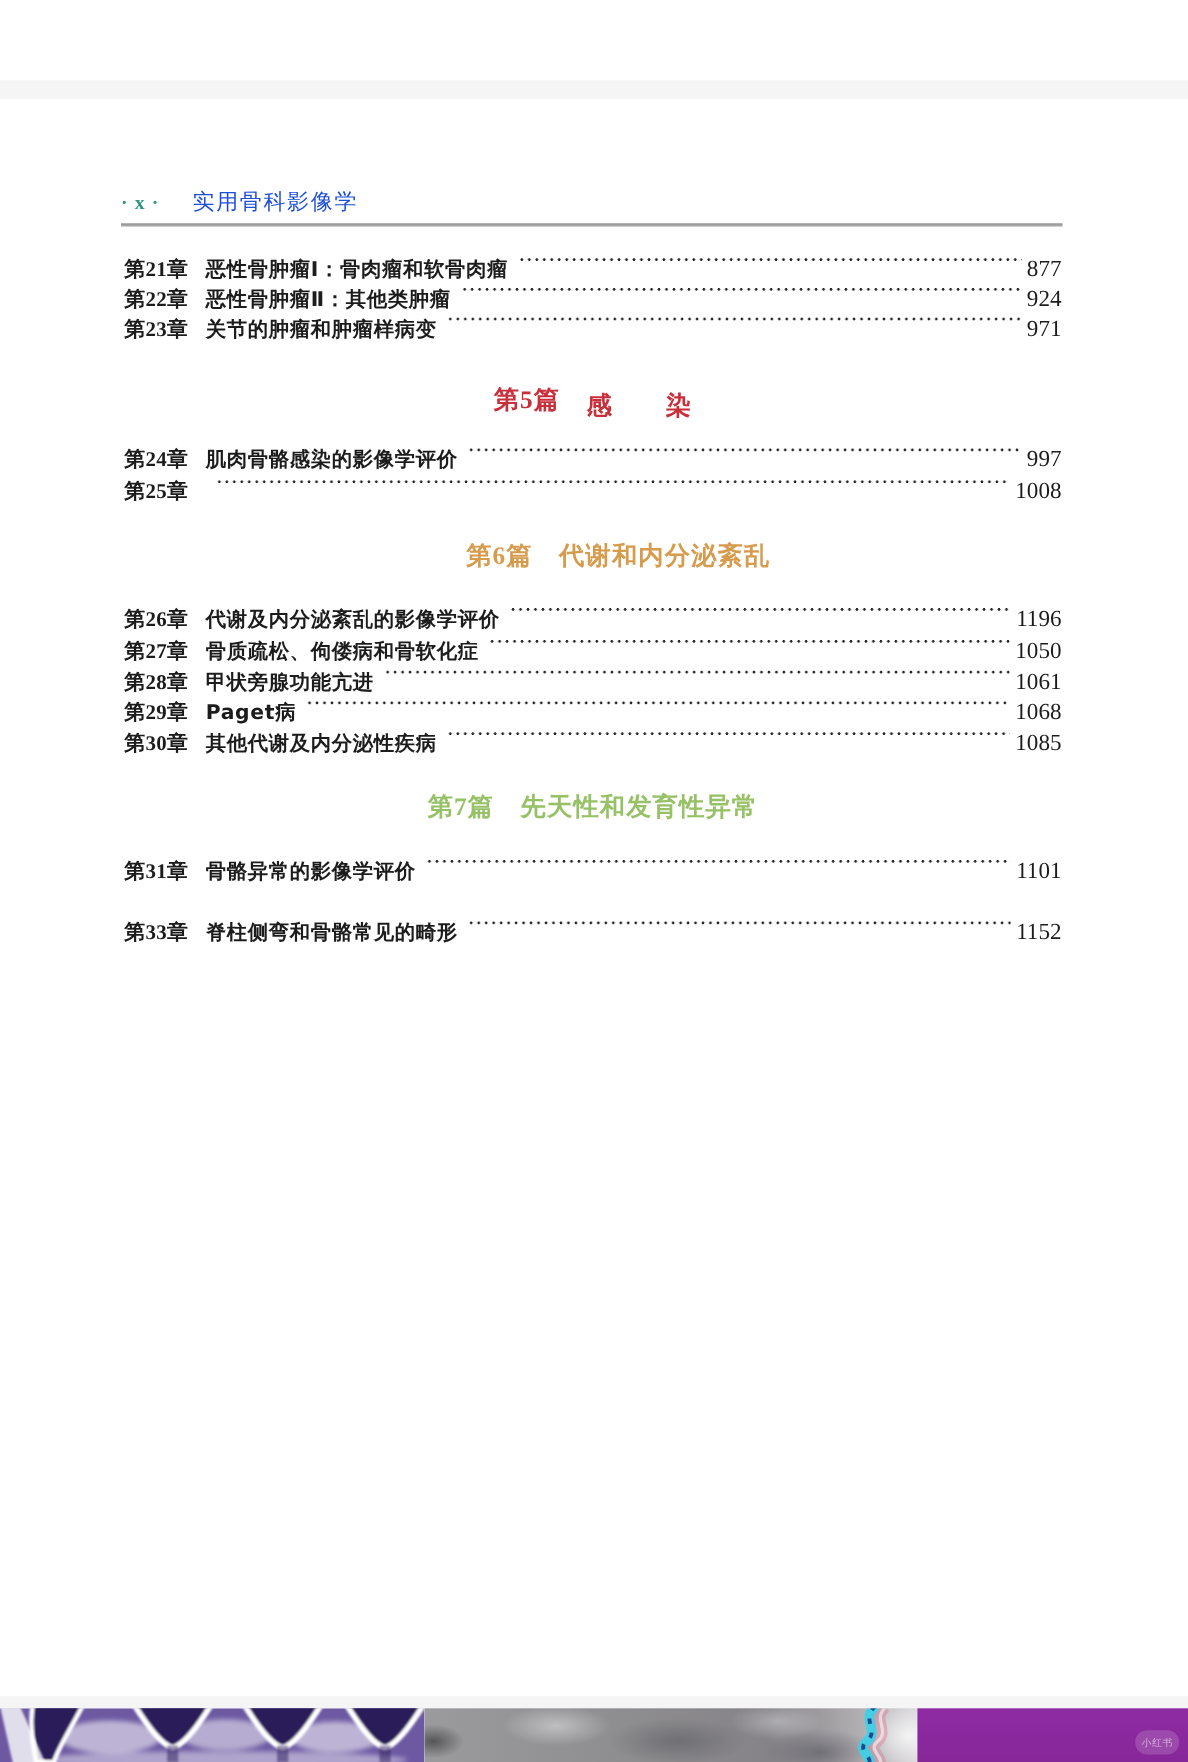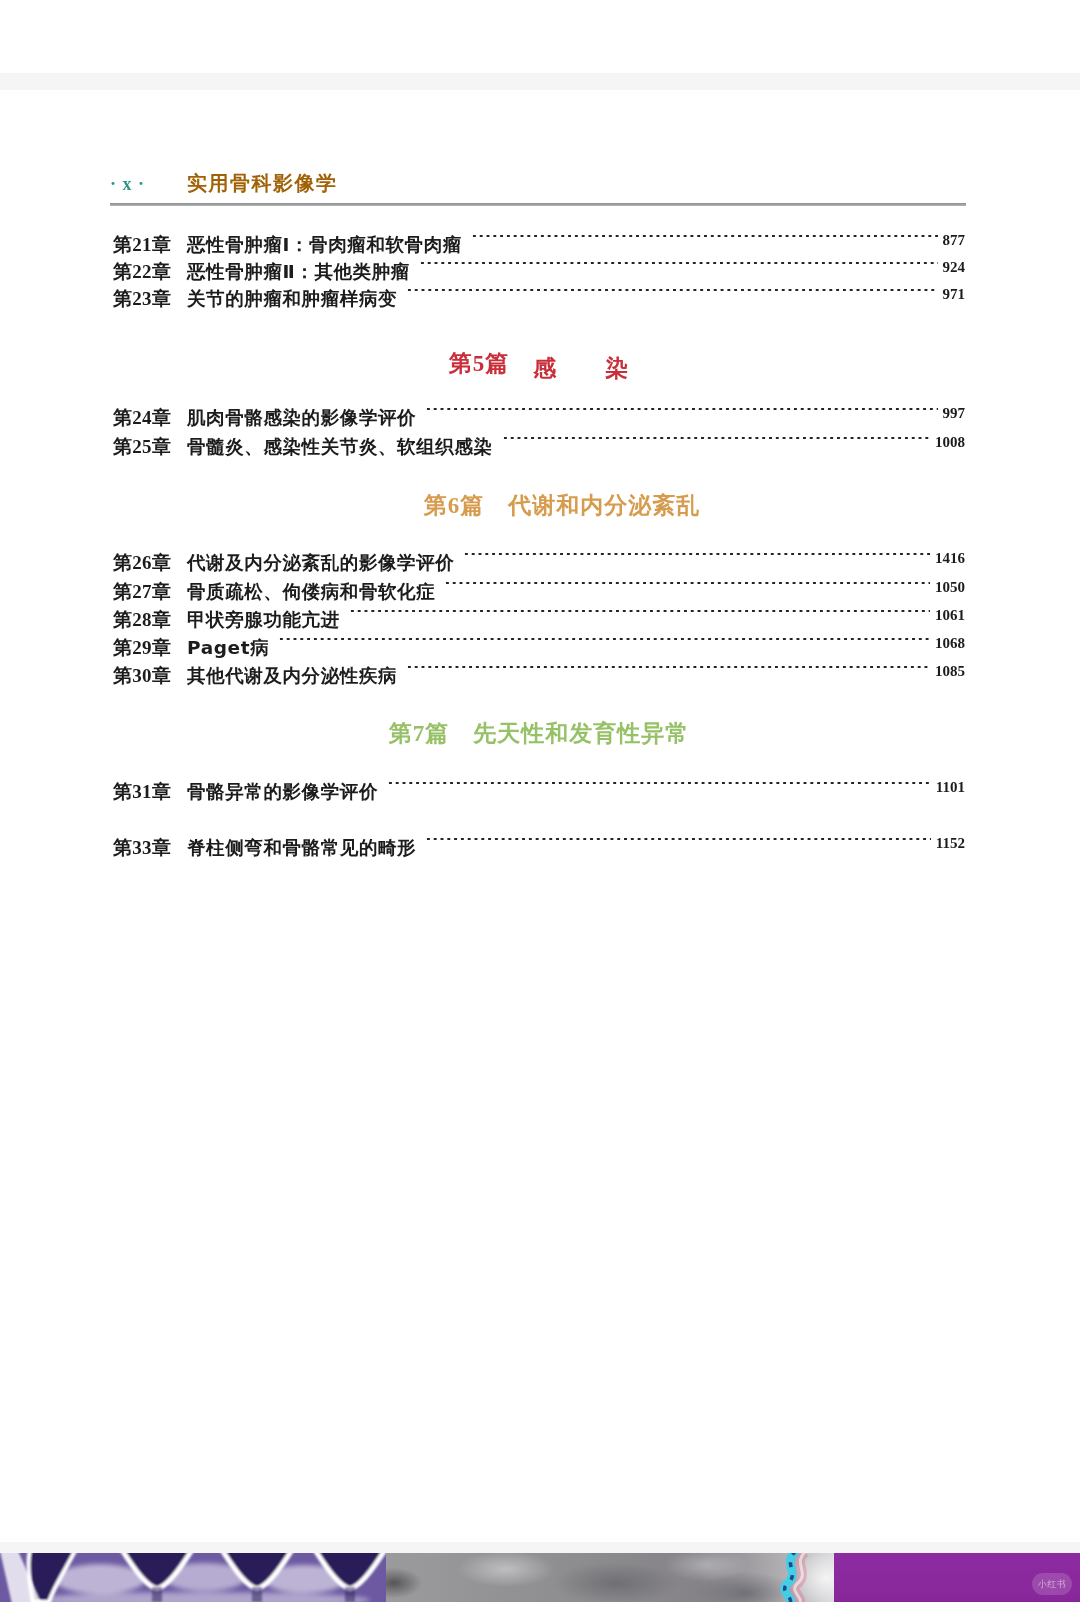--- a/index.html
+++ b/index.html
@@ -6,33 +6,33 @@
   .page{position:relative;width:1080px;height:1602px;background:#ffffff;overflow:hidden;
         font-family:"DejaVu Sans","Liberation Sans",sans-serif;}
   .band{position:absolute;left:0;width:1080px;background:#f5f5f6;}
   .band-top{top:73px;height:17px;}
   .band-bottom{top:1542px;height:11px;}
 
   
   .page-header{position:absolute;top:170px;left:110px;display:flex;align-items:baseline;}
   .pg-marker{font-family:"Liberation Serif","DejaVu Serif",serif;font-weight:700;
              font-size:18px;color:#2f9481;letter-spacing:1px;}
-  .book-title{margin-left:42px;font-weight:700;font-size:20px;color:#a16207;letter-spacing:1.5px;}
+  .book-title{margin-left:30px;font-weight:400;font-size:20px;color:#1d4ed8;letter-spacing:1.5px;}
   .header-rule{position:absolute;top:203px;left:110px;width:856px;height:2.5px;
                background:linear-gradient(180deg,#8f8f8f,#b3b3b3);}
 
   
   .row{position:absolute;left:113px;width:852px;height:26px;display:flex;align-items:flex-start;color:#1c1c1c;}
   .chlabel{flex:0 0 74px;font-family:"Liberation Serif","DejaVu Serif",serif;
            font-weight:700;font-size:19px;letter-spacing:.3px;white-space:nowrap;}
   .chtitle{font-weight:700;font-size:18.5px;letter-spacing:.6px;white-space:nowrap;}
   .leader{flex:1;height:4px;margin:2px 5px 0 9px;
           background-image:radial-gradient(circle,#242424 1.15px,transparent 1.5px);
           background-size:6.8px 4px;background-repeat:repeat-x;background-position:0 50%;}
-  .chpage{font-family:"Liberation Serif","DejaVu Serif",serif;font-weight:700;font-size:15px;white-space:nowrap;}
+  .chpage{font-family:"Liberation Serif","DejaVu Serif",serif;font-weight:400;font-size:21px;white-space:nowrap;}
 
   
   .sec{position:absolute;left:113px;width:852px;height:34px;display:flex;justify-content:center;
        align-items:center;font-family:Liberation Serif, serif;font-weight:700;
        font-size:23px;letter-spacing:1px;}
   .sec-label{margin-right:24px;}
 
   
   .footer-strip{position:absolute;top:1553px;left:0;width:1080px;height:49px;display:flex;}
   .fs-left{width:386px;height:49px;display:block;flex:0 0 386px;}
@@ -89,35 +89,34 @@
   </div>
 
   <div class="row" style="top:405px">
     <span class="chlabel">第24章</span>
     <span class="chtitle">肌肉骨骼感染的影像学评价</span>
     <span class="leader"></span>
     <span class="chpage">997</span>
   </div>
   <div class="row" style="top:434px">
     <span class="chlabel">第25章</span>
-    <span class="chtitle">骨髓炎、感染性关节炎、软组织感染</span>
     <span class="leader"></span>
     <span class="chpage">1008</span>
   </div>
 
   <div class="sec" style="top:488px">
     <span class="sec-label" style="color: rgb(214, 155, 77); margin-left: 46px;">第6篇</span>
     <span class="sec-title" style="color: rgb(214, 155, 77);">代谢和内分泌紊乱</span>
   </div>
 
   <div class="row" style="top:550px">
     <span class="chlabel">第26章</span>
     <span class="chtitle">代谢及内分泌紊乱的影像学评价</span>
     <span class="leader"></span>
-    <span class="chpage">1416</span>
+    <span class="chpage">1196</span>
   </div>
   <div class="row" style="top:579px">
     <span class="chlabel">第27章</span>
     <span class="chtitle">骨质疏松、佝偻病和骨软化症</span>
     <span class="leader"></span>
     <span class="chpage">1050</span>
   </div>
   <div class="row" style="top:607px">
     <span class="chlabel">第28章</span>
     <span class="chtitle">甲状旁腺功能亢进</span>

